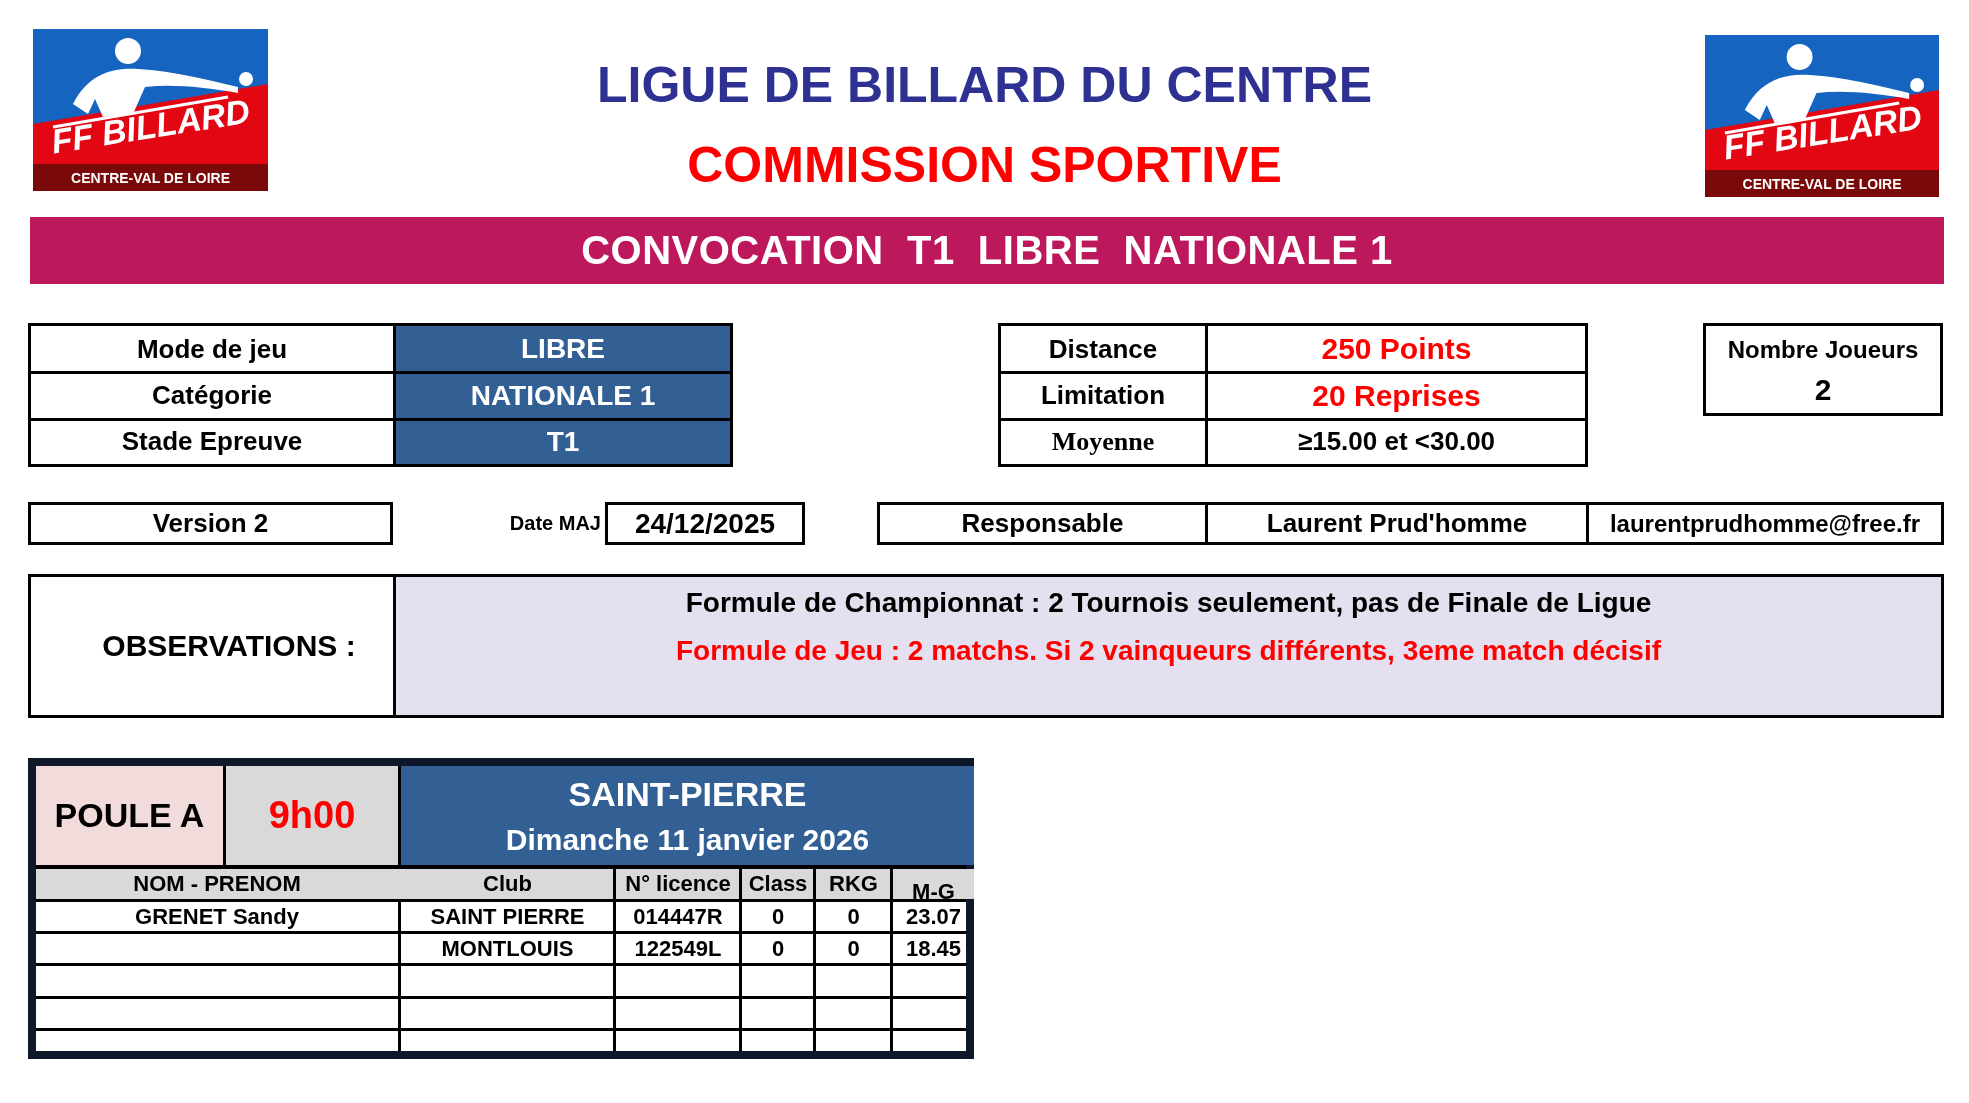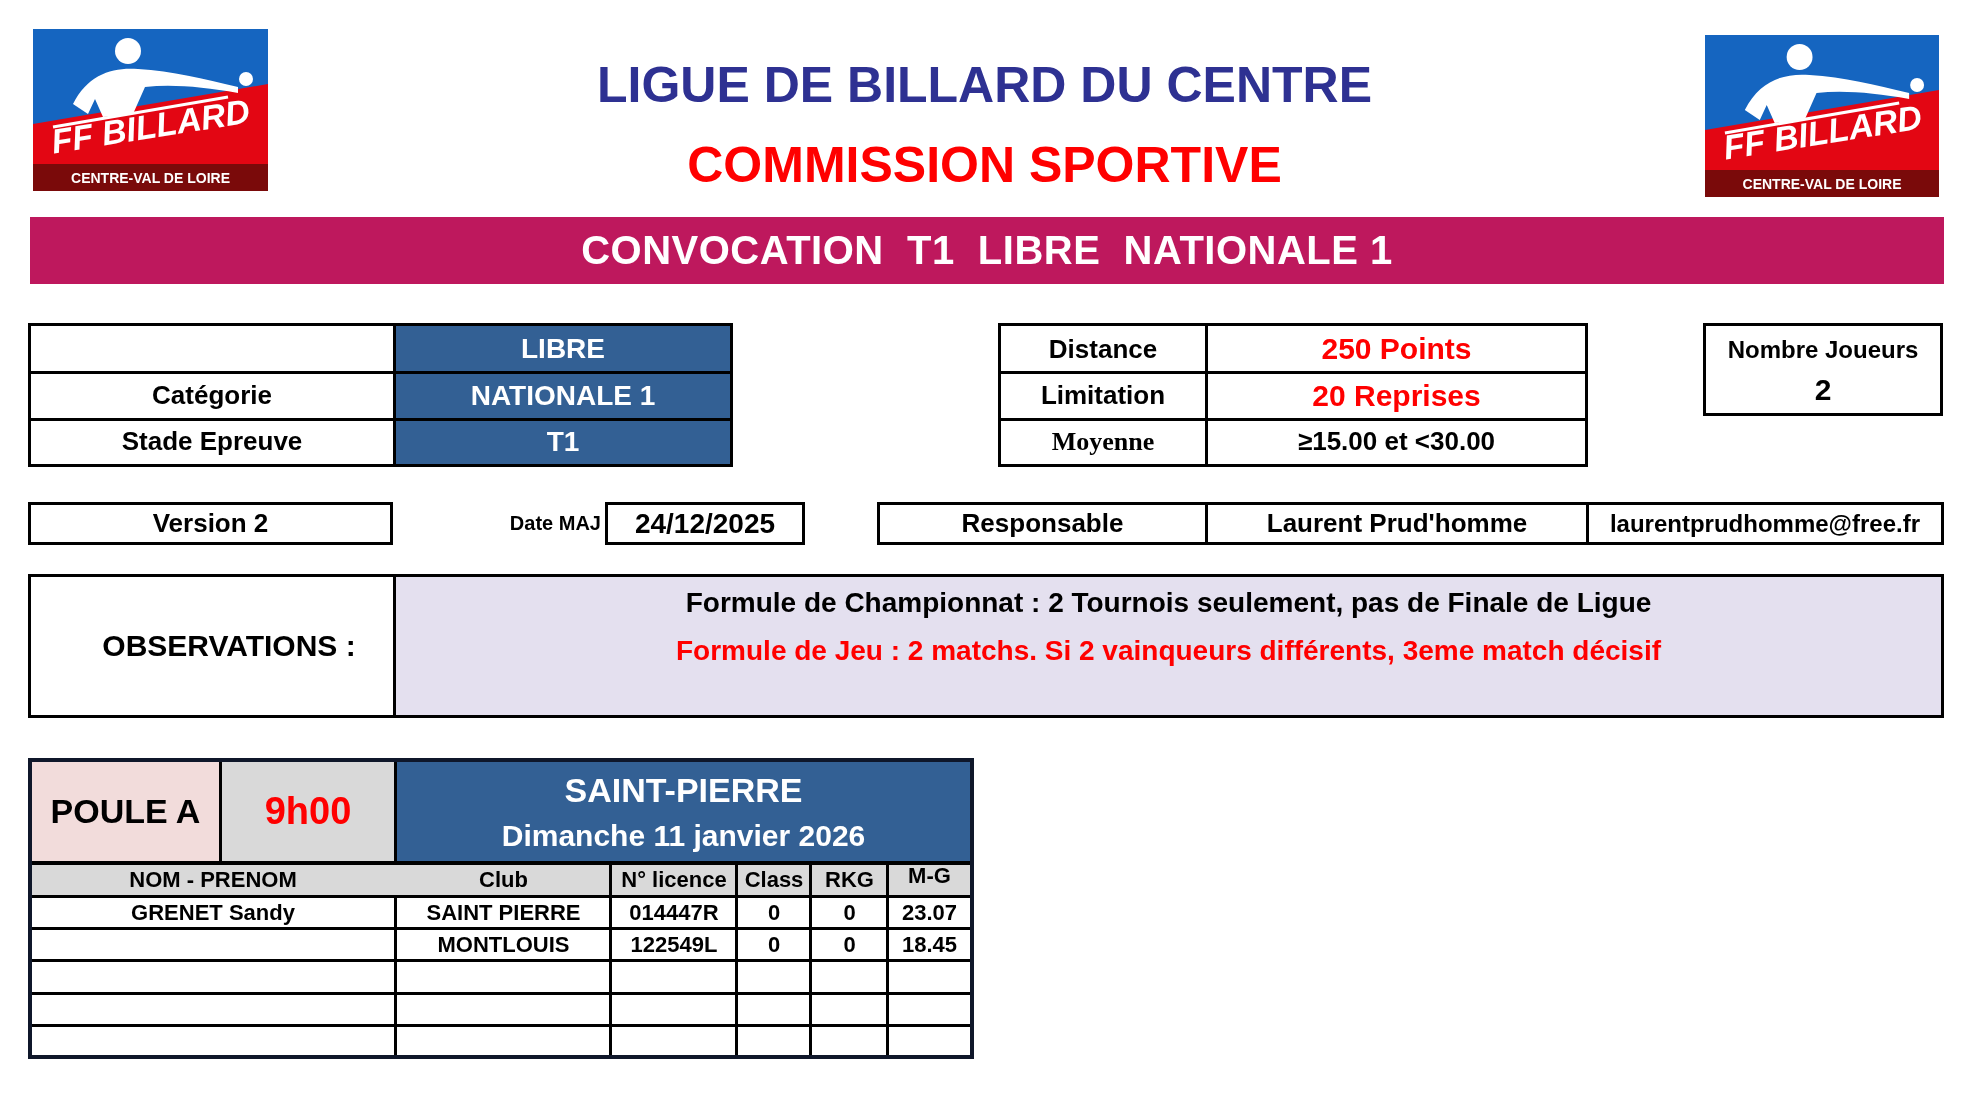--- a/index.html
+++ b/index.html
@@ -54,20 +54,21 @@
   </svg>
   <div class="abs center" style="left:2px; top:72px; width:231px; height:50px; color:#fff; font-size:34px; font-style:italic; transform:rotate(-9deg);">FF BILLARD</div>
   <div class="abs center" style="left:0; top:135px; width:234px; height:27px; color:#fff; font-size:14px;">CENTRE-VAL DE LOIRE</div>
 </div>
 
 <div class="abs center title1">LIGUE DE BILLARD DU CENTRE</div>
 <div class="abs center title2">COMMISSION SPORTIVE</div>
 <div class="abs center banner" style="white-space:pre;">CONVOCATION  T1  LIBRE  NATIONALE 1</div>
 
 <div class="abs tbl" style="left:28px; top:323px; width:705px; height:144px;">
+  <div class="cell f26" style="left:0; top:0; width:362px; height:46px;">Mode de jeu</div>
   <div class="cell blue f28" style="left:365px; top:0; width:334px; height:46px;">LIBRE</div>
   <div class="cell f26" style="left:0; top:46px; width:362px; height:47px;">Catégorie</div>
   <div class="cell blue f28" style="left:365px; top:46px; width:334px; height:47px;">NATIONALE 1</div>
   <div class="cell f26" style="left:0; top:93px; width:362px; height:45px;">Stade Epreuve</div>
   <div class="cell blue f28" style="left:365px; top:93px; width:334px; height:45px;">T1</div>
   <div class="hline" style="top:45px;"></div>
   <div class="hline" style="top:92px;"></div>
   <div class="vline" style="left:362px;"></div>
 </div>
 
@@ -103,39 +104,39 @@
 
 <div class="abs tbl" style="left:28px; top:574px; width:1916px; height:144px;">
   <div class="cell f30" style="left:0; top:0; width:396px; height:138px;">OBSERVATIONS :</div>
   <div class="vline" style="left:362px;"></div>
   <div class="abs" style="left:365px; top:0; width:1545px; height:138px; background:#e4e0ef;">
     <div class="cell f28" style="left:0; top:4px; width:1545px; height:44px;">Formule de Championnat : 2 Tournois seulement, pas de Finale de Ligue</div>
     <div class="cell red f28" style="left:0; top:52px; width:1545px; height:44px;">Formule de Jeu : 2 matchs. Si 2 vainqueurs différents, 3eme match décisif</div>
   </div>
 </div>
 
-<div class="abs" style="left:28px; top:758px; width:946px; height:301px; border:4px solid #0f172a;">
+<div class="abs" style="left:28px; top:758px; width:946px; height:301px; border:8px solid #0f172a;">
 
   <div class="cell f34" style="left:0; top:0; width:187px; height:99px; background:#f2dcdb; font-size:34px;">POULE A</div>
   <div class="cell red" style="left:190px; top:0; width:172px; height:99px; background:#d9d9d9; font-size:38px;">9h00</div>
   <div class="abs blue" style="left:365px; top:0; width:573px; height:99px;">
     <div class="cell" style="left:0; top:6px; width:573px; height:44px; font-size:34px;">SAINT-PIERRE</div>
     <div class="cell" style="left:0; top:52px; width:573px; height:44px; font-size:30px;">Dimanche 11 janvier 2026</div>
   </div>
   <div class="vline" style="left:187px; height:99px; bottom:auto;"></div>
   <div class="vline" style="left:362px;"></div>
   <div class="hline" style="top:99px; height:4px;"></div>
 
   <div class="abs" style="left:0; top:103px; width:938px; height:30px; background:#d9d9d9;">
     <div class="cell f22" style="left:0; top:0; width:362px; height:30px;">NOM - PRENOM</div>
     <div class="cell f22" style="left:365px; top:0; width:213px; height:30px;">Club</div>
     <div class="cell f22" style="left:580px; top:0; width:124px; height:30px;">N° licence</div>
     <div class="cell f22" style="left:706px; top:0; width:72px; height:30px;">Class</div>
     <div class="cell f22" style="left:780px; top:0; width:75px; height:30px;">RKG</div>
-    <div class="cell f22" style="left:857px; top:0; width:81px; height:22px;">M-G</div>
+    <div class="cell f22" style="left:857px; top:12px; width:81px; height:22px;">M-G</div>
   </div>
   <div class="hline" style="top:133px;"></div>
 
   <div class="abs" style="left:0; top:136px; width:938px; height:29px;padding-left:20px;">
     <div class="cell f22" style="left:0; top:0; width:362px; height:29px;">GRENET Sandy</div>
     <div class="cell f22" style="left:365px; top:0; width:213px; height:29px;">SAINT PIERRE</div>
     <div class="cell f22" style="left:580px; top:0; width:124px; height:29px;">014447R</div>
     <div class="cell f22" style="left:706px; top:0; width:72px; height:29px;">0</div>
     <div class="cell f22" style="left:780px; top:0; width:75px; height:29px;">0</div>
     <div class="cell f22" style="left:857px; top:0; width:81px; height:29px;">23.07</div>

